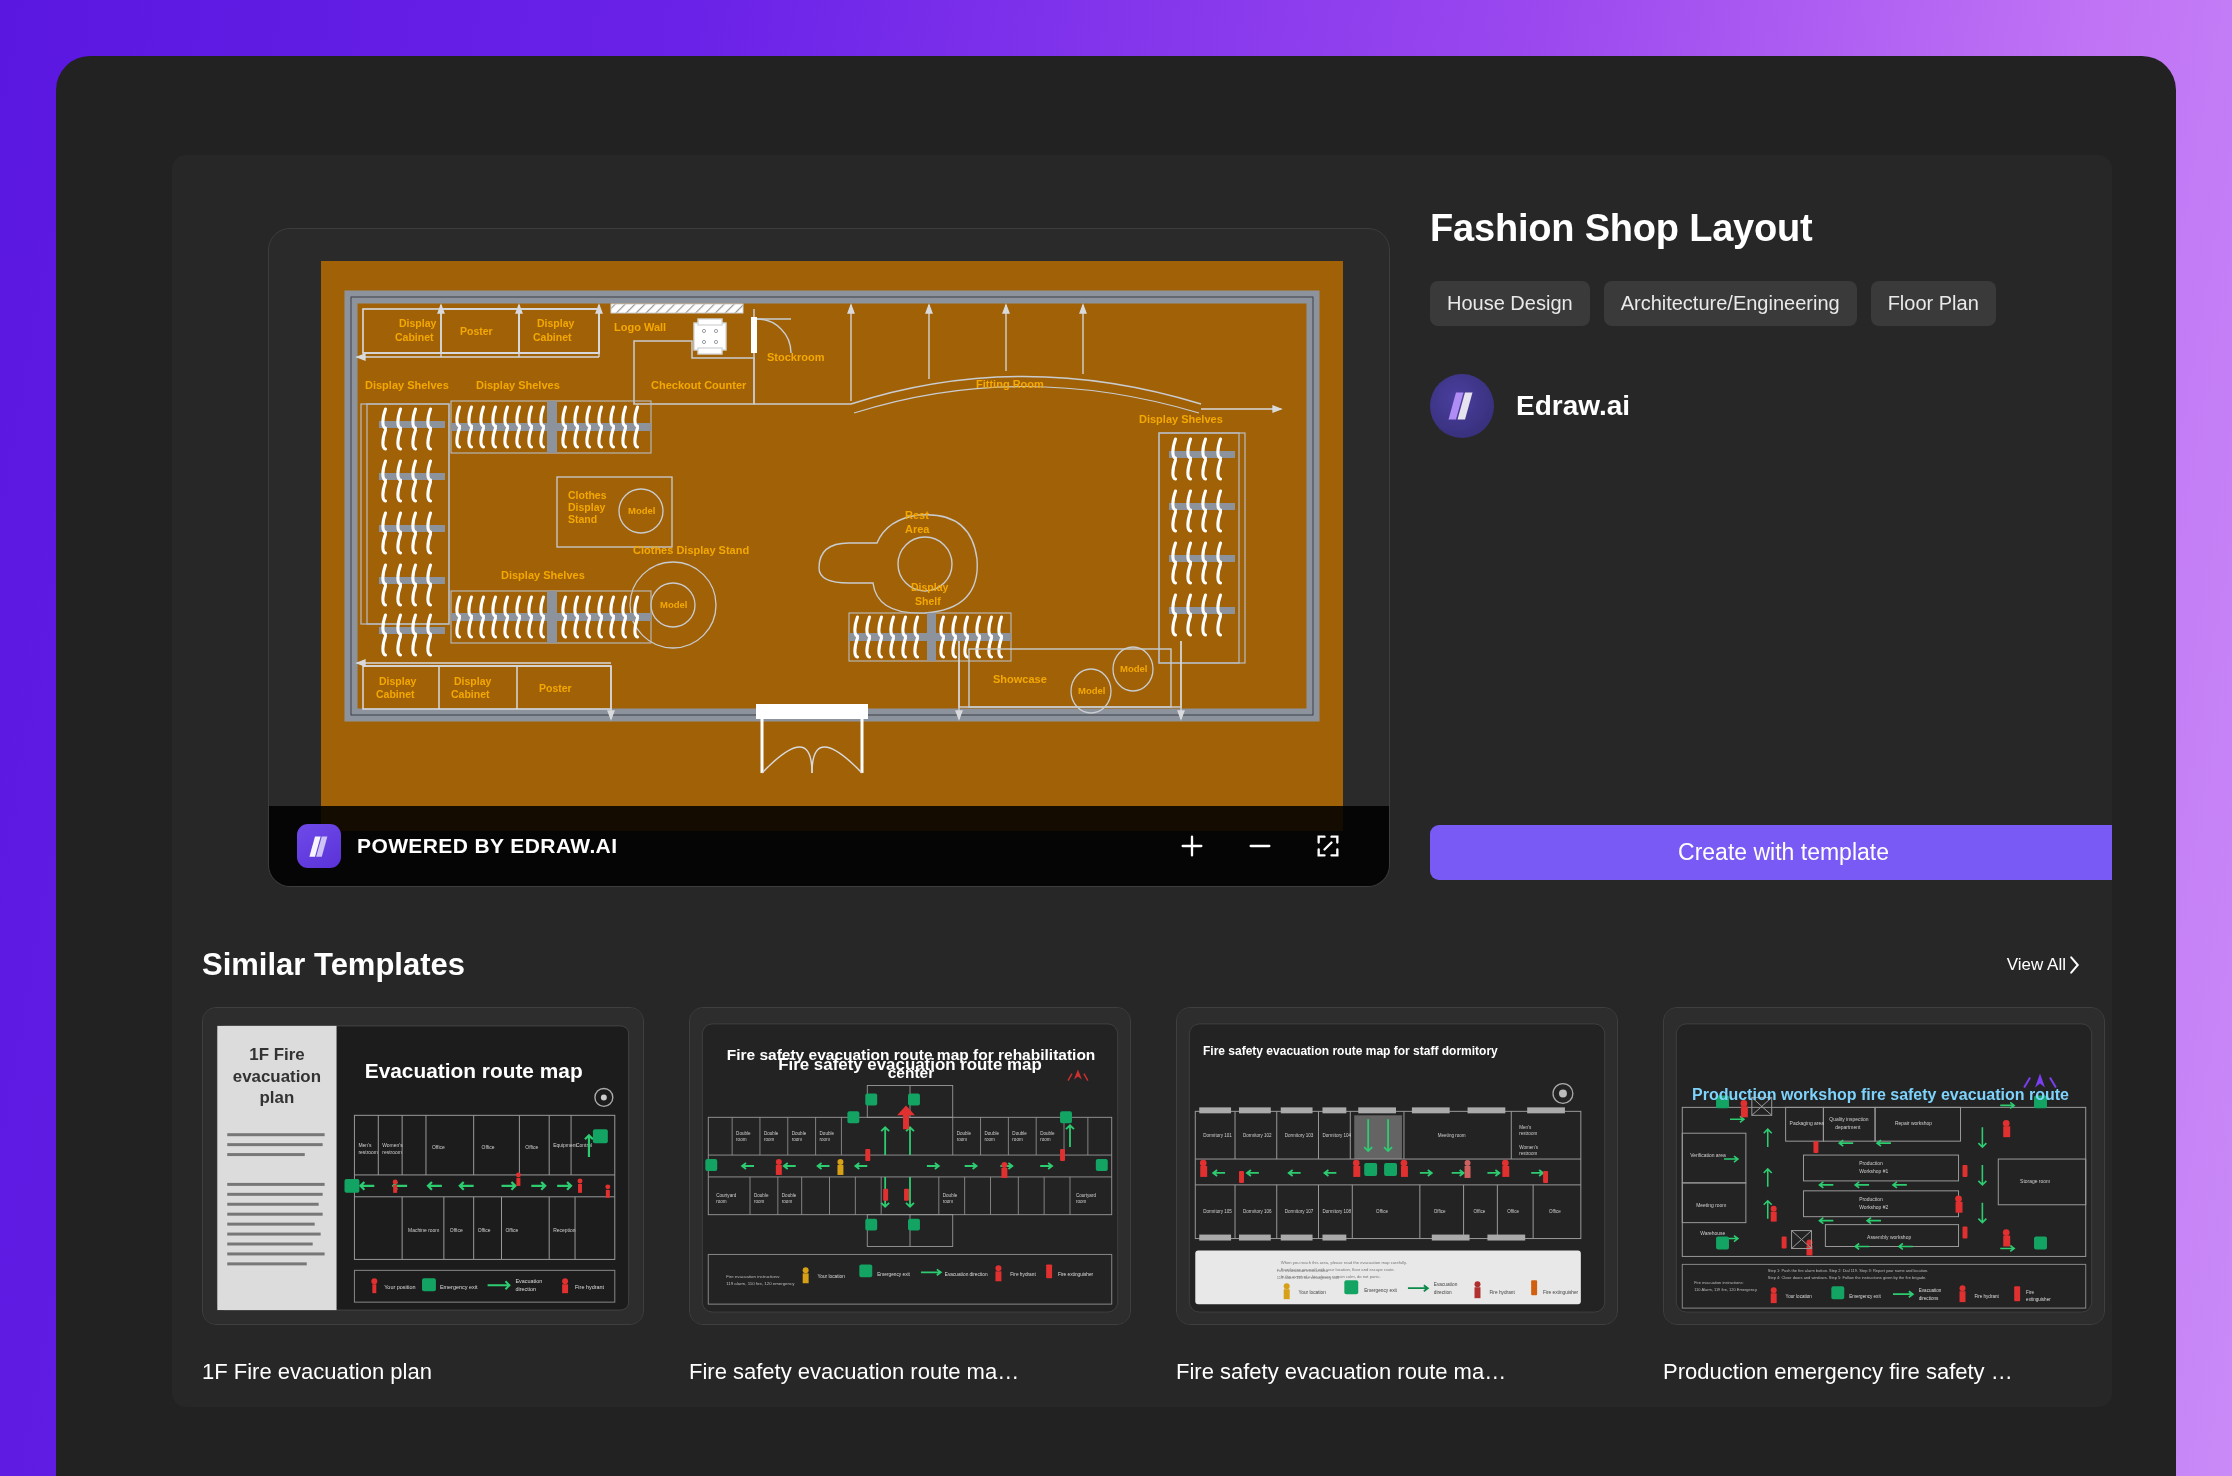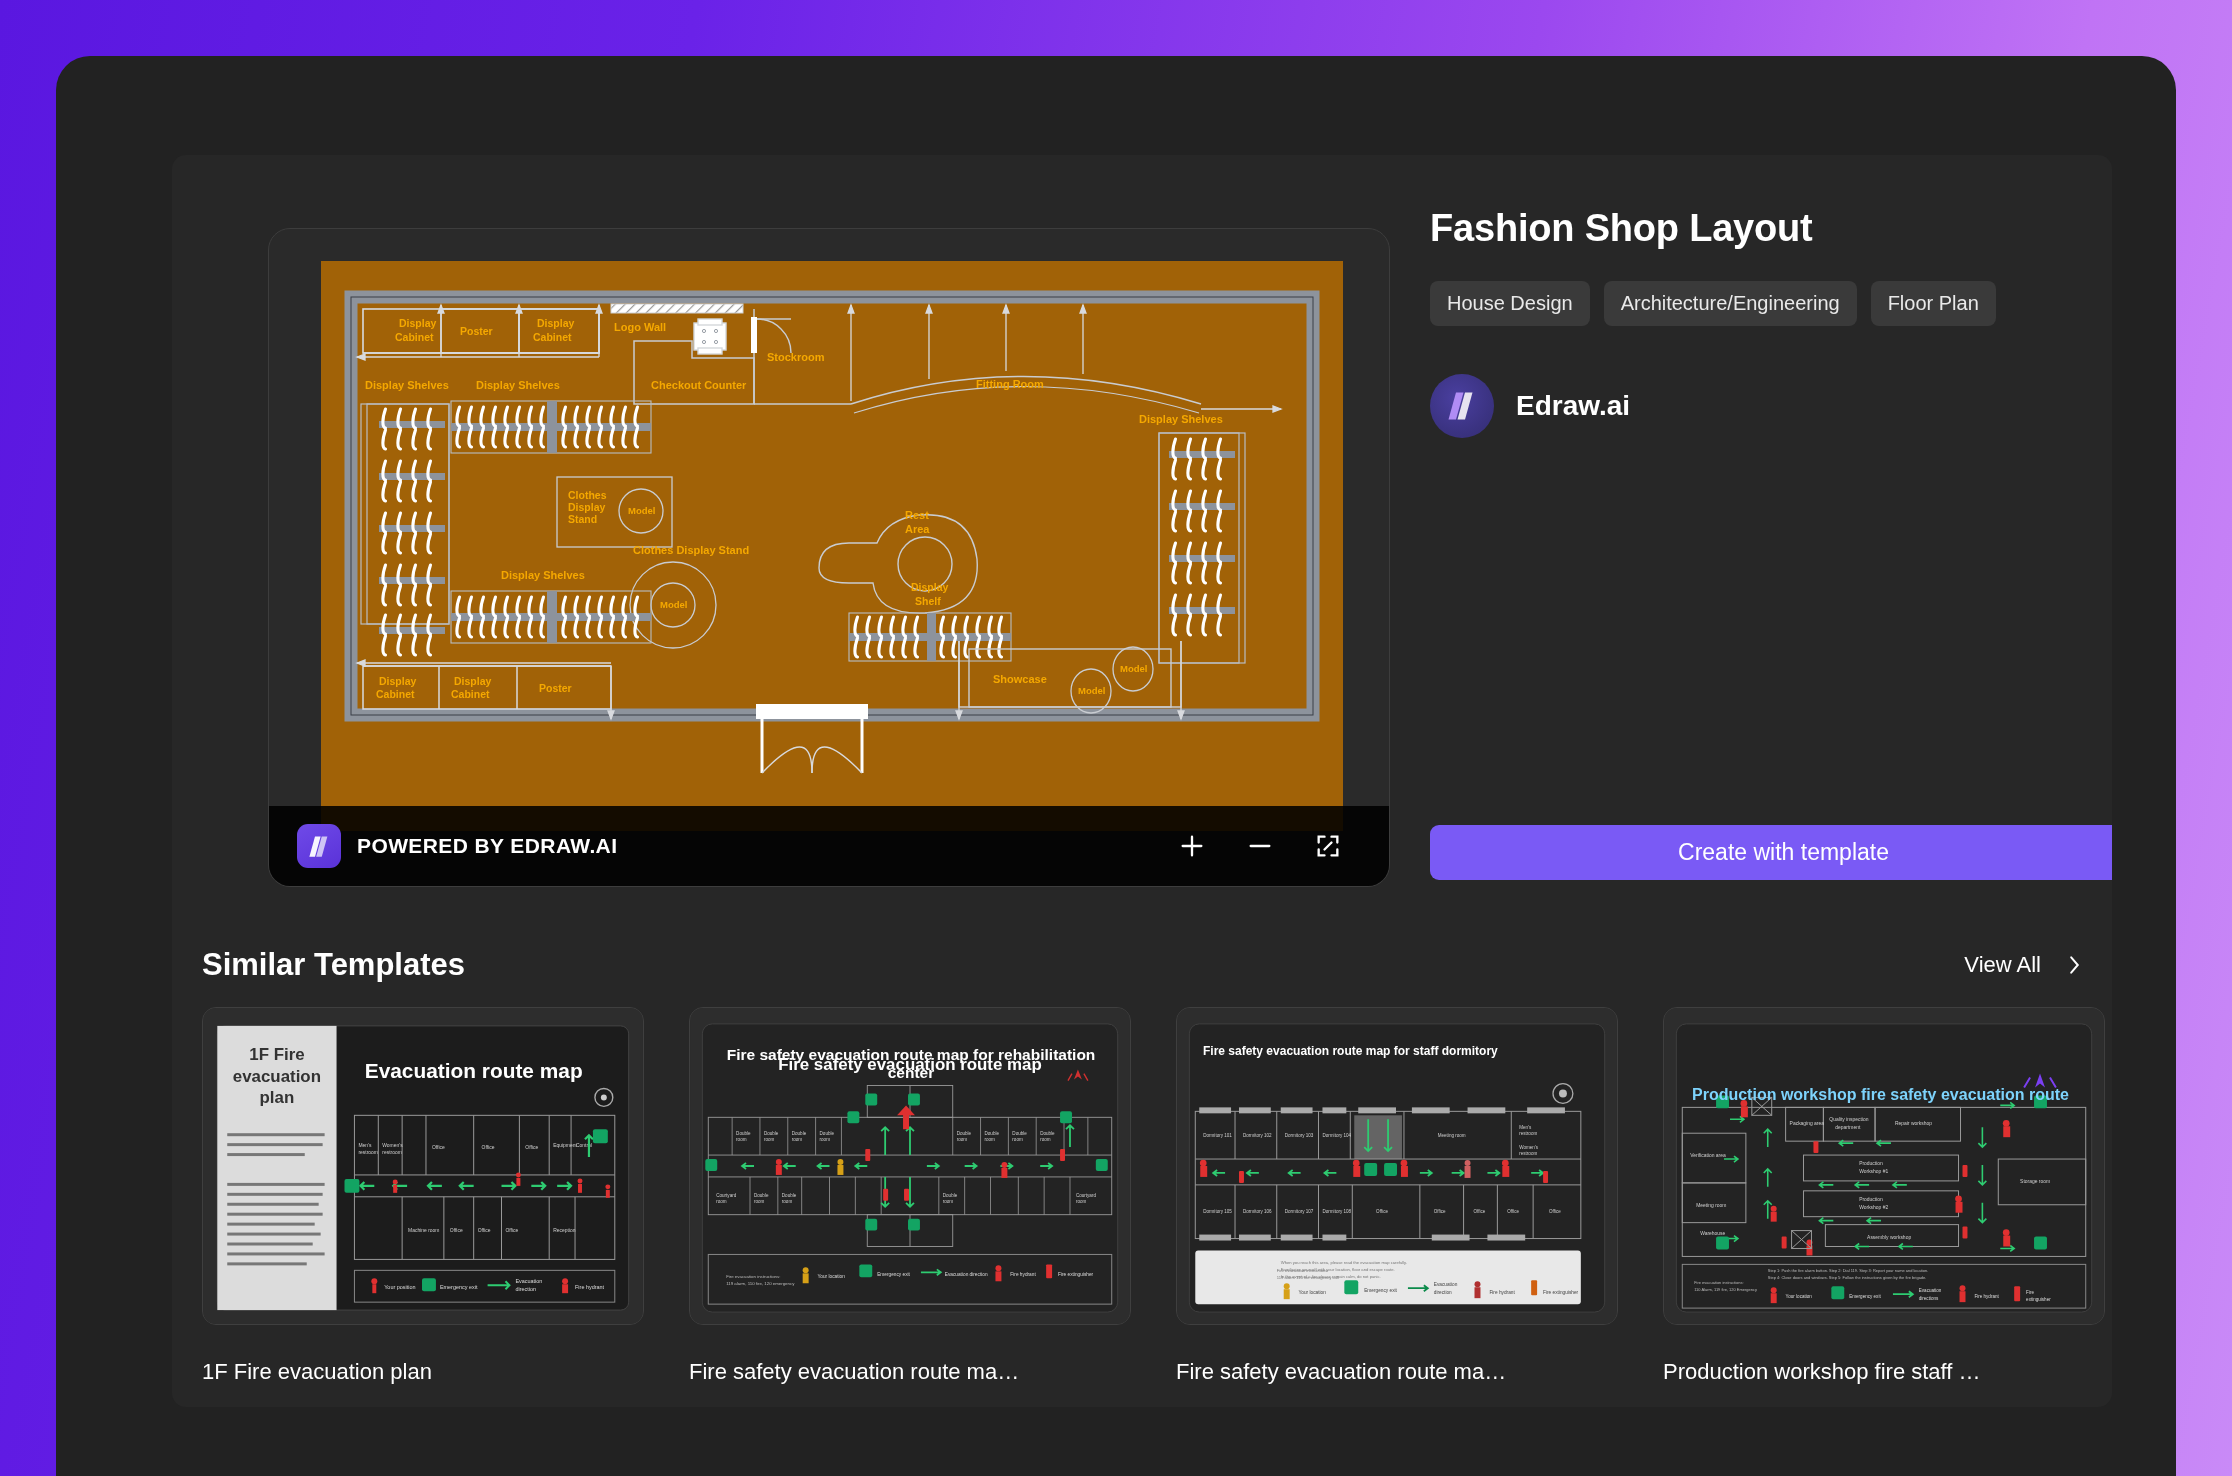--- a/index.html
+++ b/index.html
@@ -200,22 +200,22 @@
     align-items: center;
     justify-content: space-between;
   }
   #similar-title {
     color: #ffffff;
     font-size: 31px;
     font-weight: bold;
     text-align: right;
   }
   #view-all {
-    display: flex; align-items: center; gap: 26px;
-    color: #ffffff; font-size: 22px; cursor: pointer;
+    display: flex; align-items: center; gap: 1px;
+    color: #ffffff; font-size: 17px; cursor: pointer;
   }
   #view-all svg { width: 15px; height: 22px; }
 
   #card-grid {
     position: absolute;
     left: 30px;
     top: 110px;
     width: 1880px;
     display: flex;
     gap: 45px;
@@ -1107,21 +1107,21 @@
                     <rect x="297" y="285" width="6" height="11"></rect>
                   </g>
                 <text x="312" y="292" font-size="4.6" fill="#ddd" font-family="'Liberation Sans',sans-serif">Fire hydrant</text>
                 <rect x="352" y="280" width="6" height="15" fill="#e03030" rx="1"></rect>
                 <text x="364" y="288" font-size="4.6" fill="#ddd" font-family="'Liberation Sans',sans-serif">Fire</text>
                 <text x="364" y="295" font-size="4.6" fill="#ddd" font-family="'Liberation Sans',sans-serif">extinguisher</text>
               </svg>
               <div style="position:absolute;left:28px;top:34px;width:390px;
                           color:#7dd3fc;font-size:16px;font-weight:bold;margin-top:44px;">Production workshop fire safety evacuation route</div>
             </div>
-            <div class="tpl-name">Production workshop fire staff …</div>
+            <div class="tpl-name">Production emergency fire safety …</div>
           </div>
 
         </div>
       </div>
 
     </div>
   </div>
 </div>
 
 </body></html>

